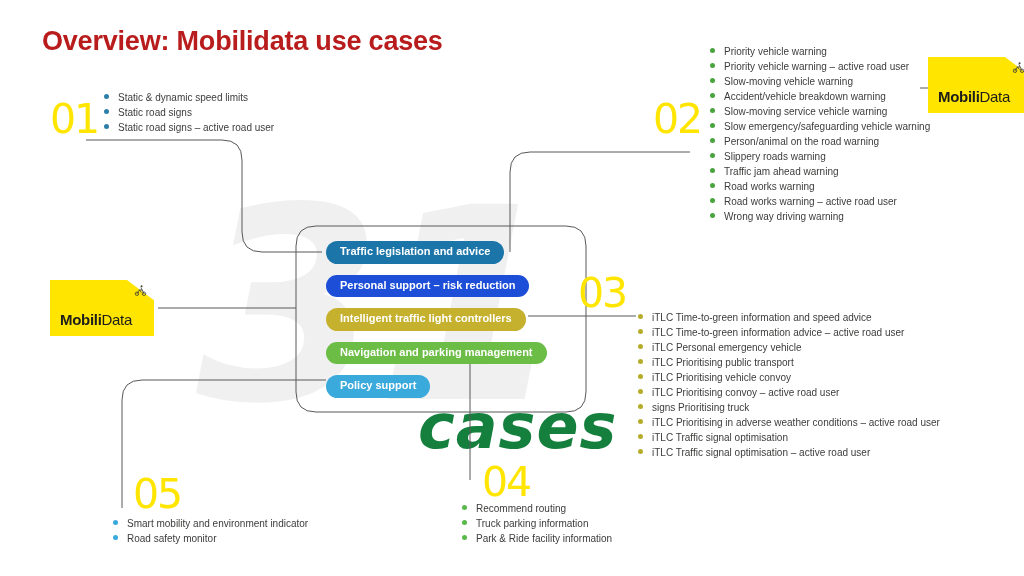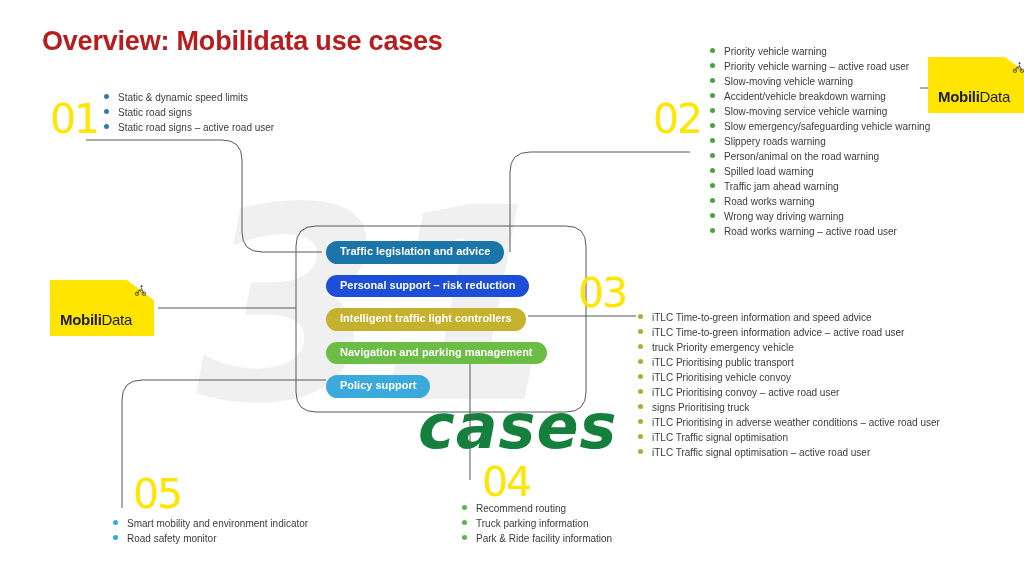--- a/index.html
+++ b/index.html
@@ -258,59 +258,55 @@
     <div class="item">
       <span class="dot"></span>
       <span>Slow-moving service vehicle warning</span>
     </div>
     <div class="item">
       <span class="dot"></span>
       <span>Slow emergency/safeguarding vehicle warning</span>
     </div>
     <div class="item">
       <span class="dot"></span>
+      <span>Person/animal on the road warning</span>
+    </div>
+    <div class="item">
+      <span class="dot"></span>
       <span>Slippery roads warning</span>
     </div>
     <div class="item">
       <span class="dot"></span>
-      <span>Person/animal on the road warning</span>
-    </div>
-    <div class="item">
-      <span class="dot"></span>
-      <span>Spilled load warning</span>
-    </div>
-    <div class="item">
-      <span class="dot"></span>
       <span>Traffic jam ahead warning</span>
     </div>
     <div class="item">
       <span class="dot"></span>
       <span>Road works warning</span>
     </div>
     <div class="item">
       <span class="dot"></span>
+      <span>Road works warning – active road user</span>
+    </div>
+    <div class="item">
+      <span class="dot"></span>
       <span>Wrong way driving warning</span>
     </div>
-    <div class="item">
-      <span class="dot"></span>
-      <span>Road works warning – active road user</span>
-    </div>
   </div>
 <div class="list list-03">
     <div class="item">
       <span class="dot"></span>
       <span>iTLC Time-to-green information and speed advice</span>
     </div>
     <div class="item">
       <span class="dot"></span>
       <span>iTLC Time-to-green information advice – active road user</span>
     </div>
     <div class="item">
       <span class="dot"></span>
-      <span>truck Priority emergency vehicle</span>
+      <span>iTLC Personal emergency vehicle</span>
     </div>
     <div class="item">
       <span class="dot"></span>
       <span>iTLC Prioritising public transport</span>
     </div>
     <div class="item">
       <span class="dot"></span>
       <span>iTLC Prioritising vehicle convoy</span>
     </div>
     <div class="item">

